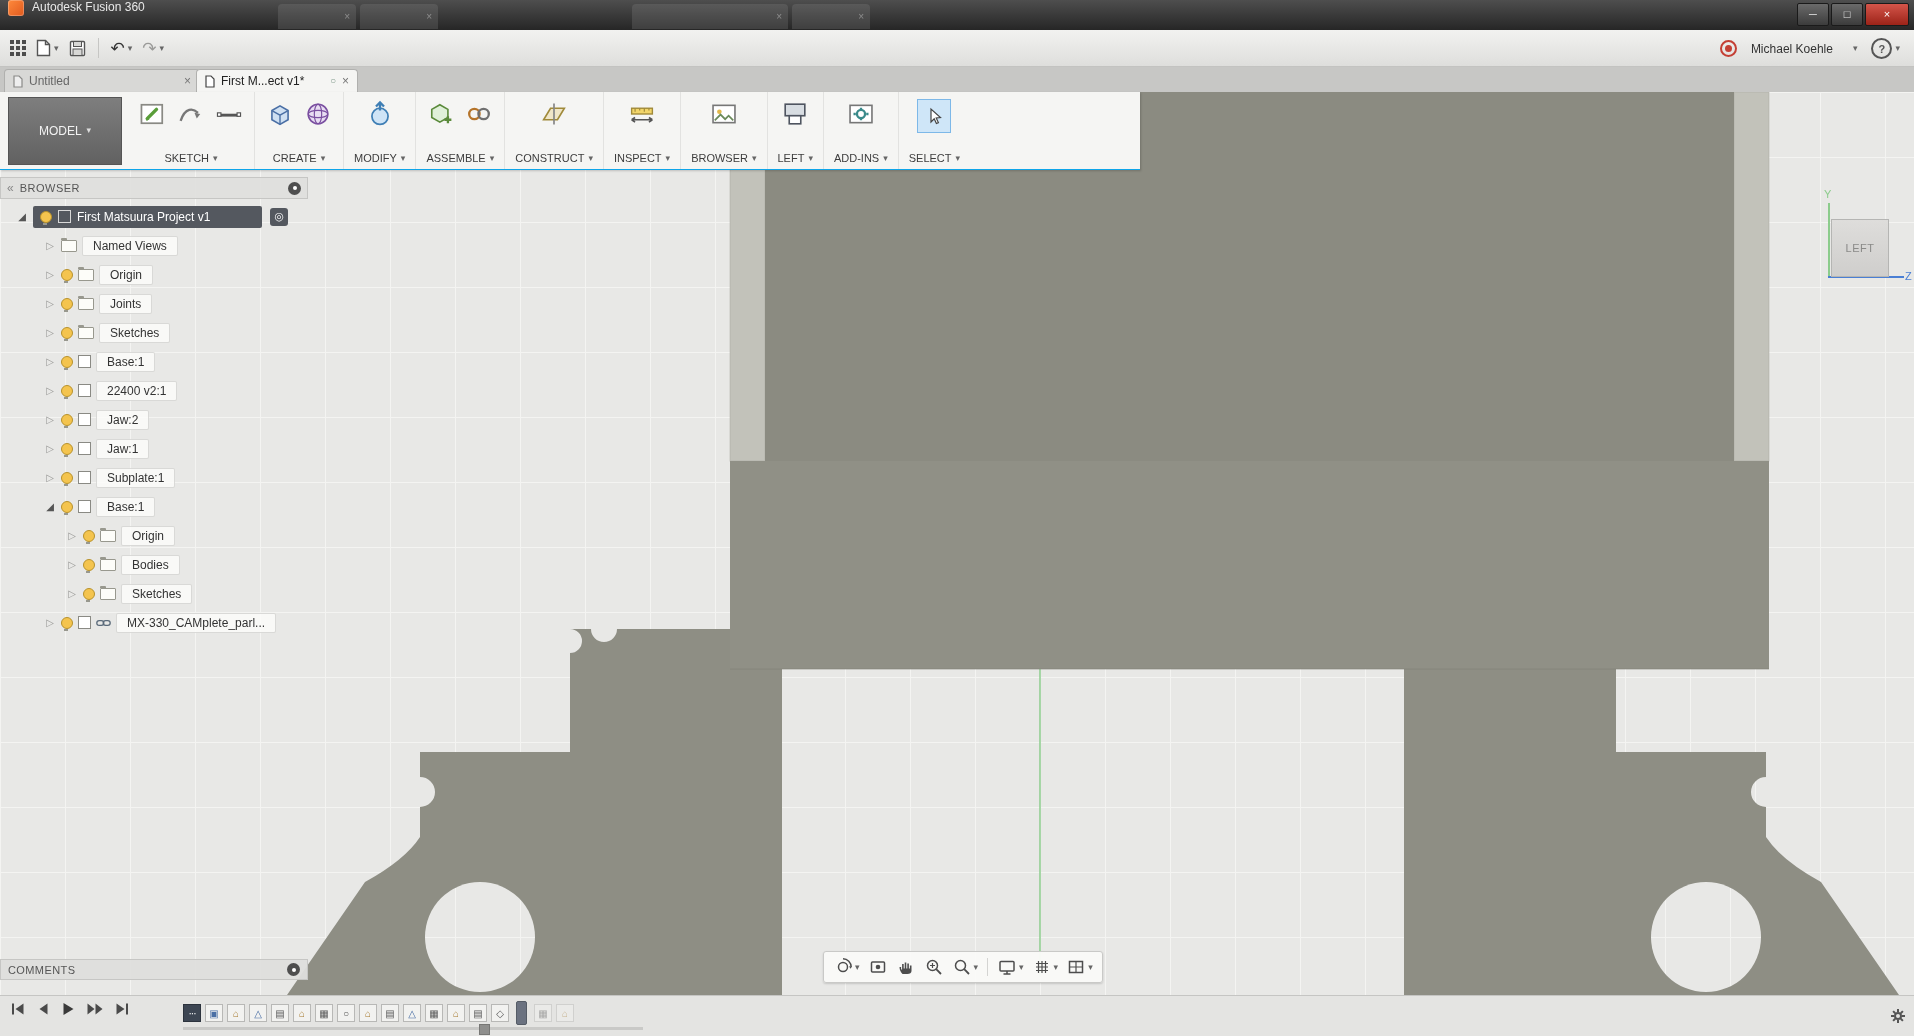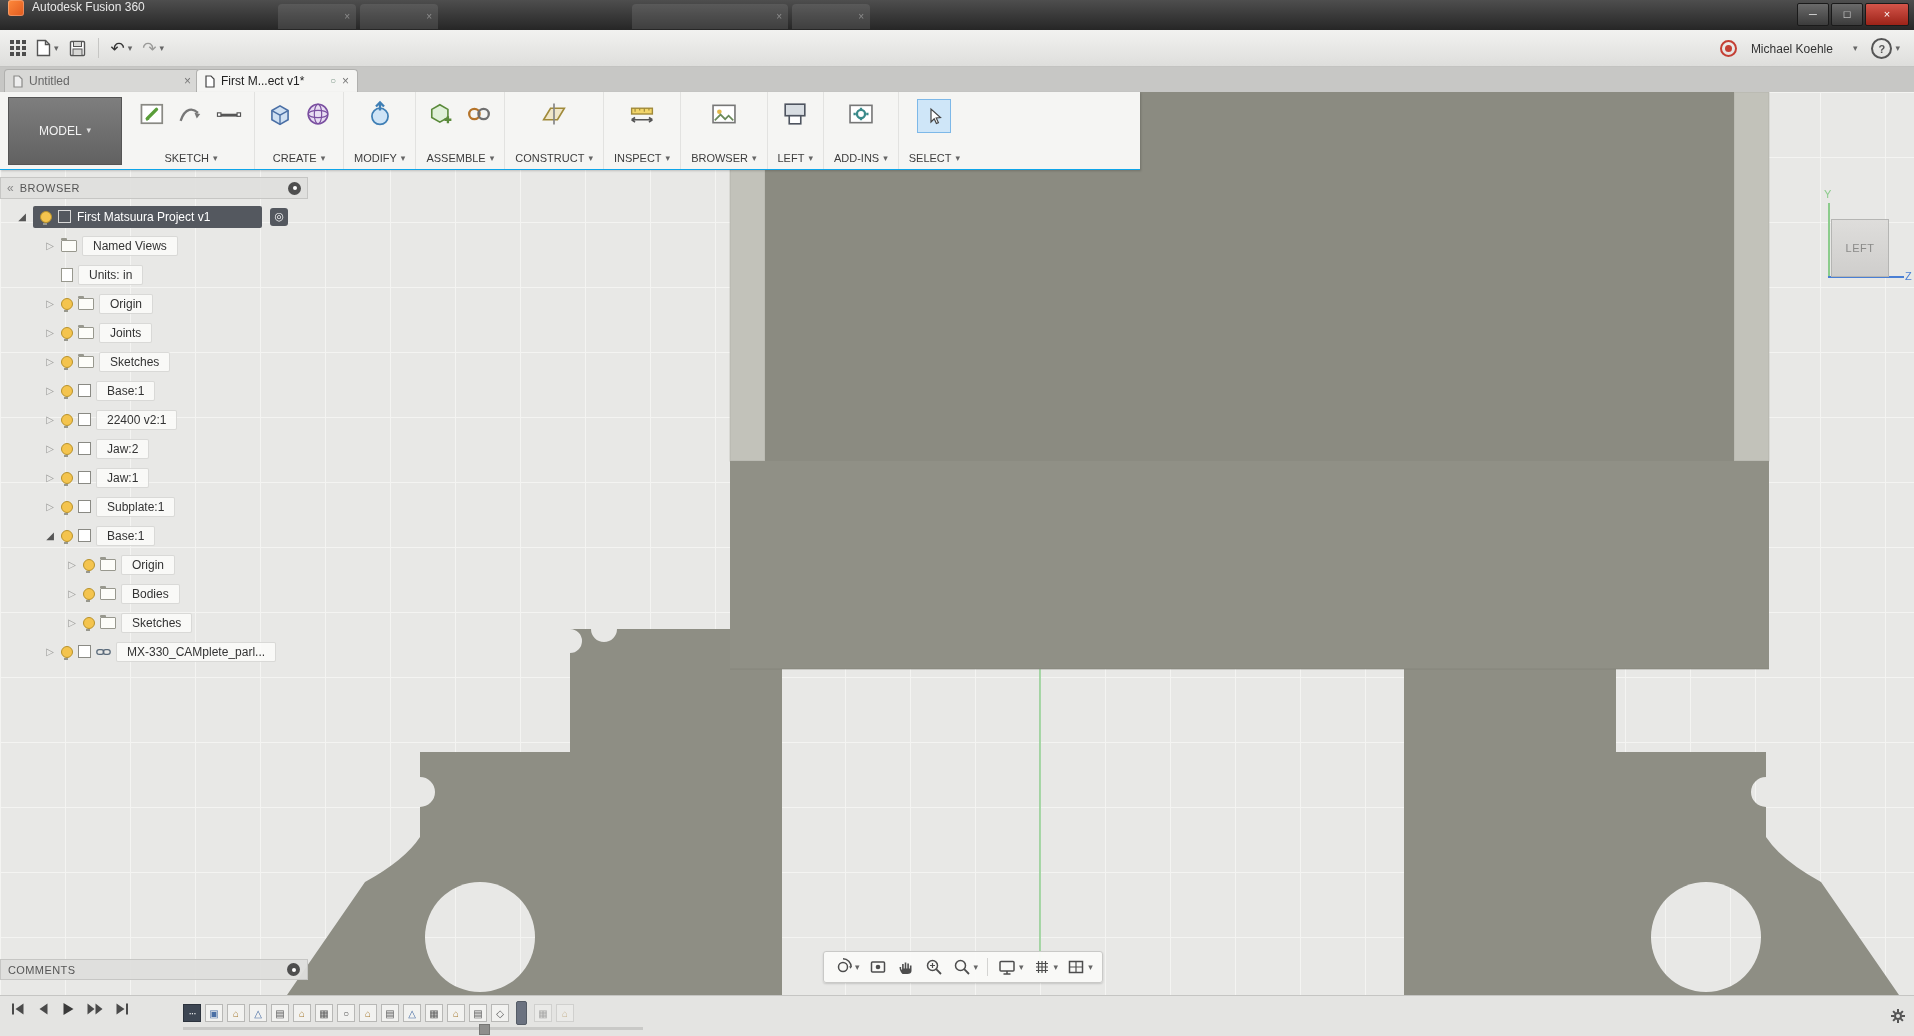--- a/index.html
+++ b/index.html
@@ -444,25 +444,20 @@
       </span>
       <span class="target-btn">◎</span>
     </div>
 
     <div class="tr" style="padding-left:44px">
       <span class="arrow">▷</span>
       <span class="folder"></span>
       <span class="pill">Named Views</span>
     </div>
     <div class="tr" style="padding-left:44px">
-      <span class="sp"></span>
-      <span class="docic"></span>
-      <span class="pill">Units: in</span>
-    </div>
-    <div class="tr" style="padding-left:44px">
       <span class="arrow">▷</span>
       <span class="bulb"></span>
       <span class="folder"></span>
       <span class="pill">Origin</span>
     </div>
     <div class="tr" style="padding-left:44px">
       <span class="arrow">▷</span>
       <span class="bulb"></span>
       <span class="folder"></span>
       <span class="pill">Joints</span>

